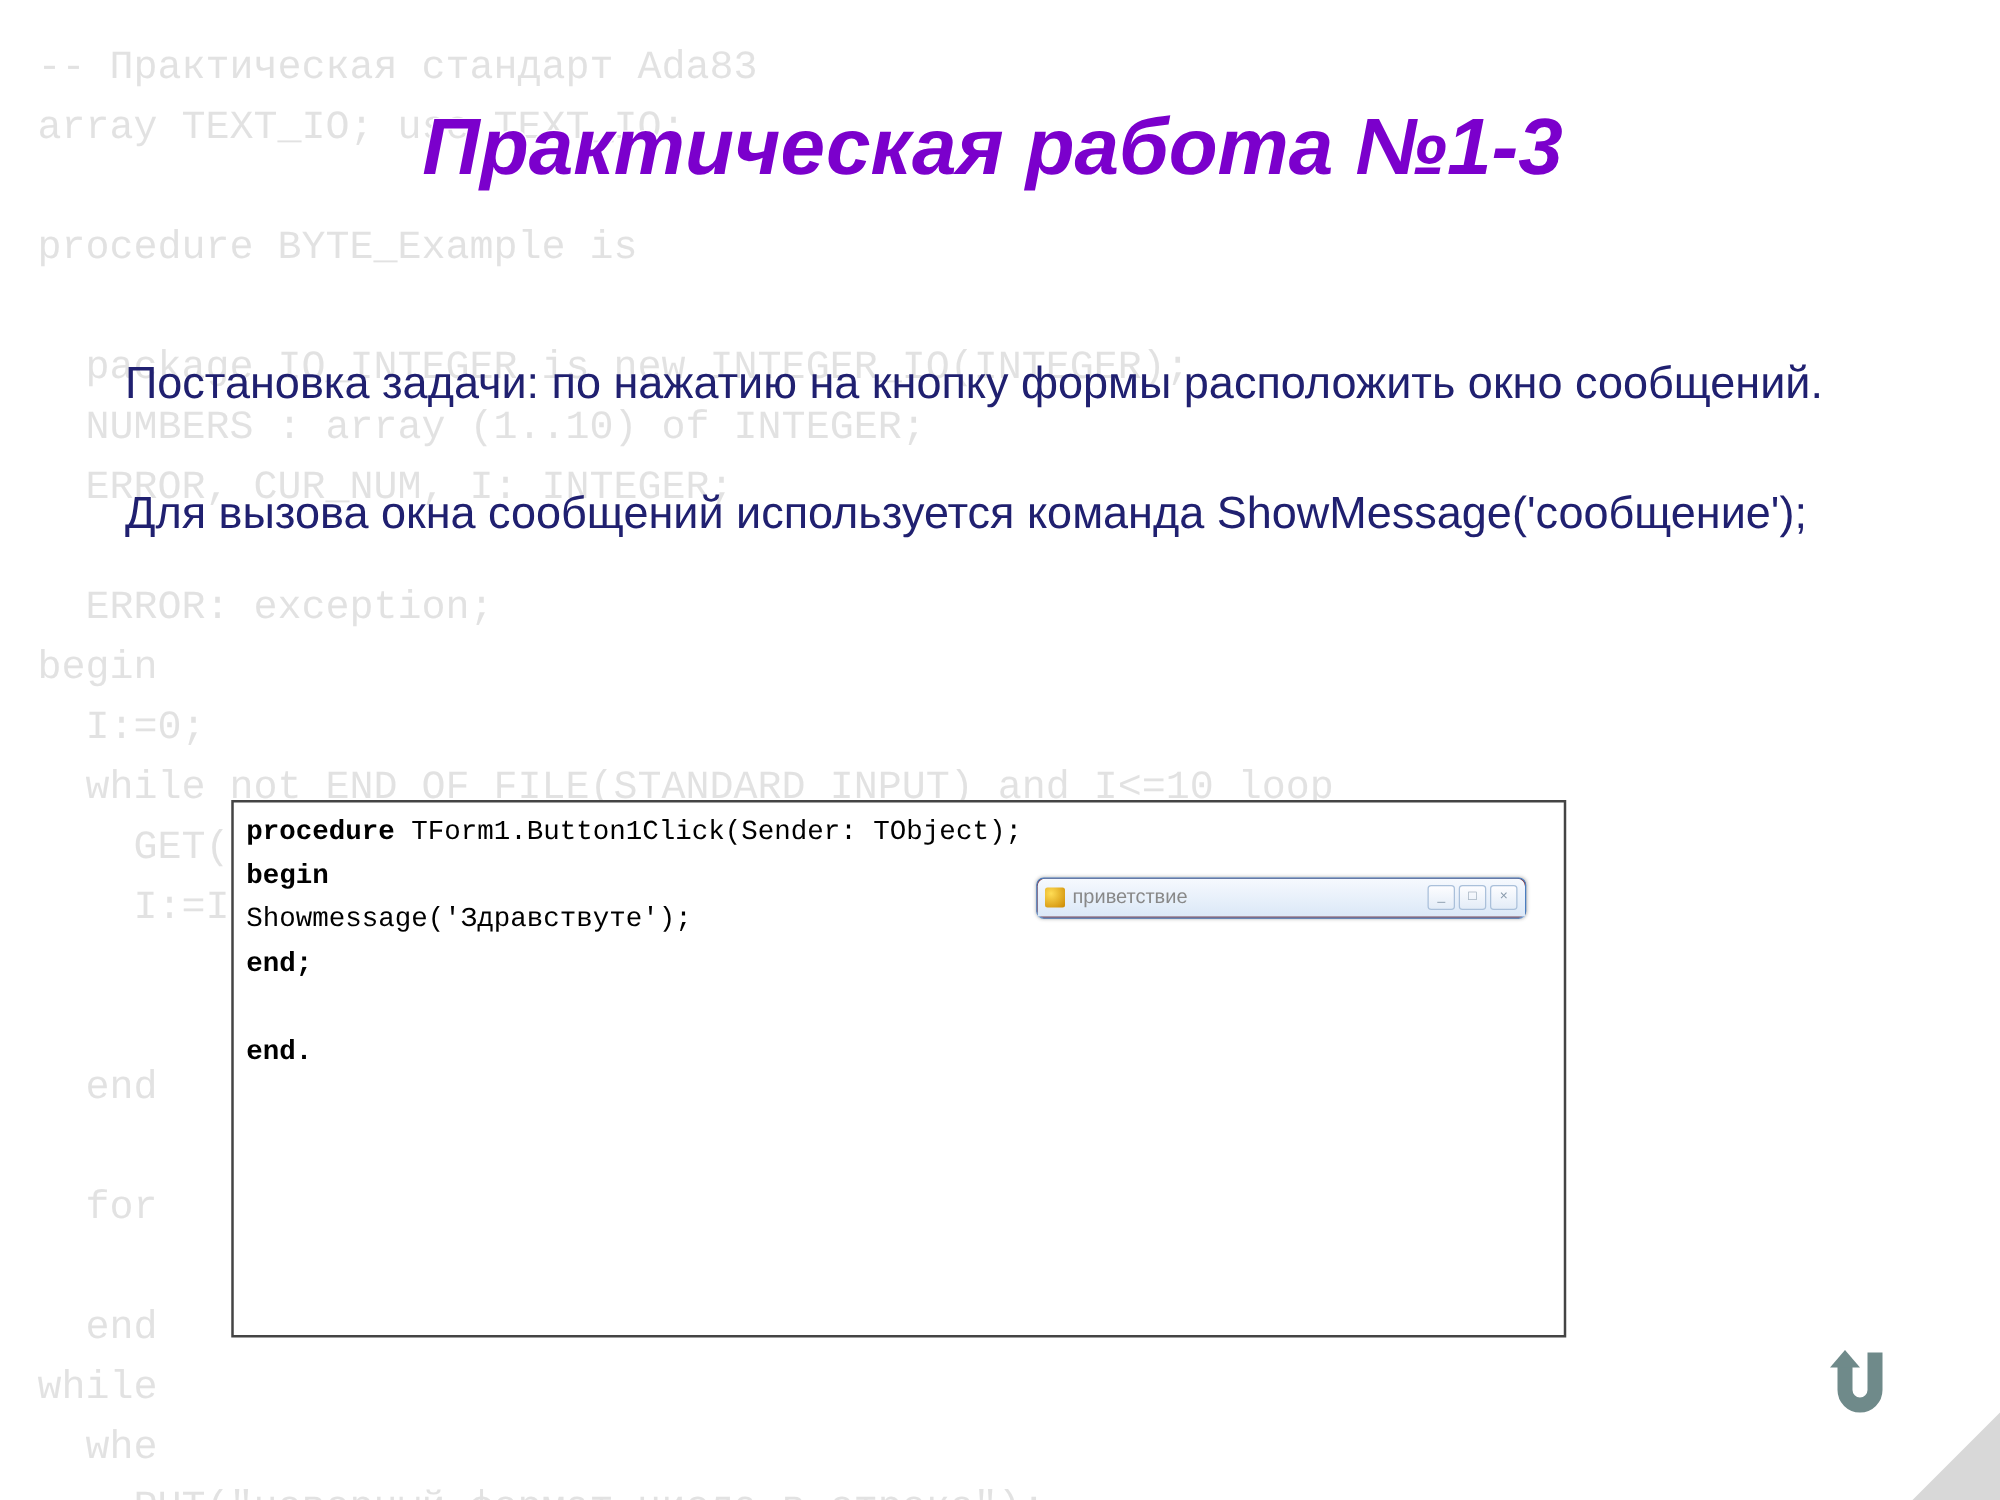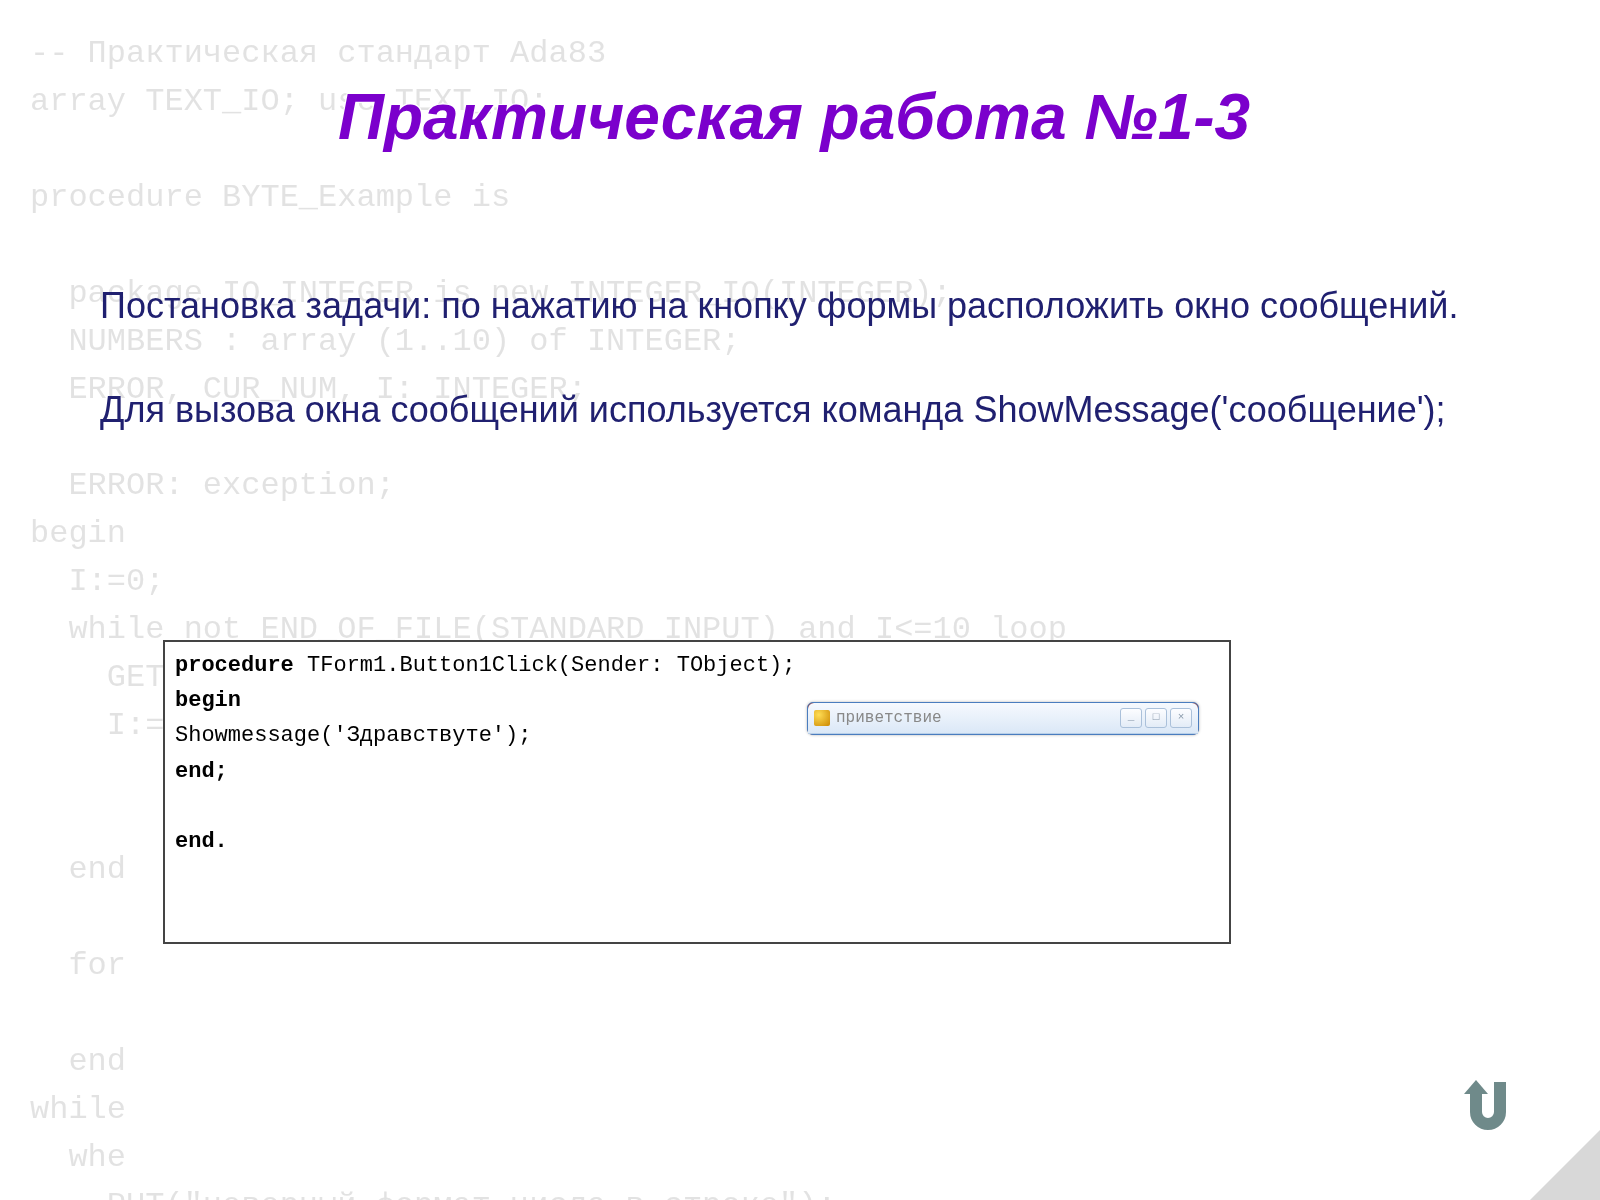--- a/index.html
+++ b/index.html
@@ -51,24 +51,24 @@
     line-height: 1.45;
     color: #202070;
     z-index: 2;
   }
   .body-text .label {
     font-weight: normal;
     color: #202070;
   }
   .figure {
     position: absolute;
-    left: 163px;
+    left: 185px;
     top: 640px;
     width: 1068px;
-    height: 304px;
+    height: 430px;
     border: 2px solid #444;
     background: #ffffff;
     z-index: 3;
     font-family: "Courier New", monospace;
     font-size: 22px;
     color: #000;
     box-sizing: border-box;
   }
   .code-area {
     position: absolute;
@@ -81,21 +81,21 @@
   
   .form-window {
     position: absolute;
     right: 30px;
     top: 60px;
     width: 390px;
     border: 1px solid #4a7dbf;
     border-radius: 6px;
     background: #7f1d1d;
     box-shadow: 0 0 3px rgba(0,0,0,0.3);
-    font-family: Liberation Mono, monospace;
+    font-family: Liberation Sans, sans-serif;
     font-size: 16px;
   }
   .form-titlebar {
     height: 30px;
     background: linear-gradient(#f6f9fe, #dbe8f7);
     border-bottom: 1px solid #b8cfe8;
     display: flex;
     align-items: center;
     padding: 0 6px;
     border-radius: 6px 6px 0 0;

